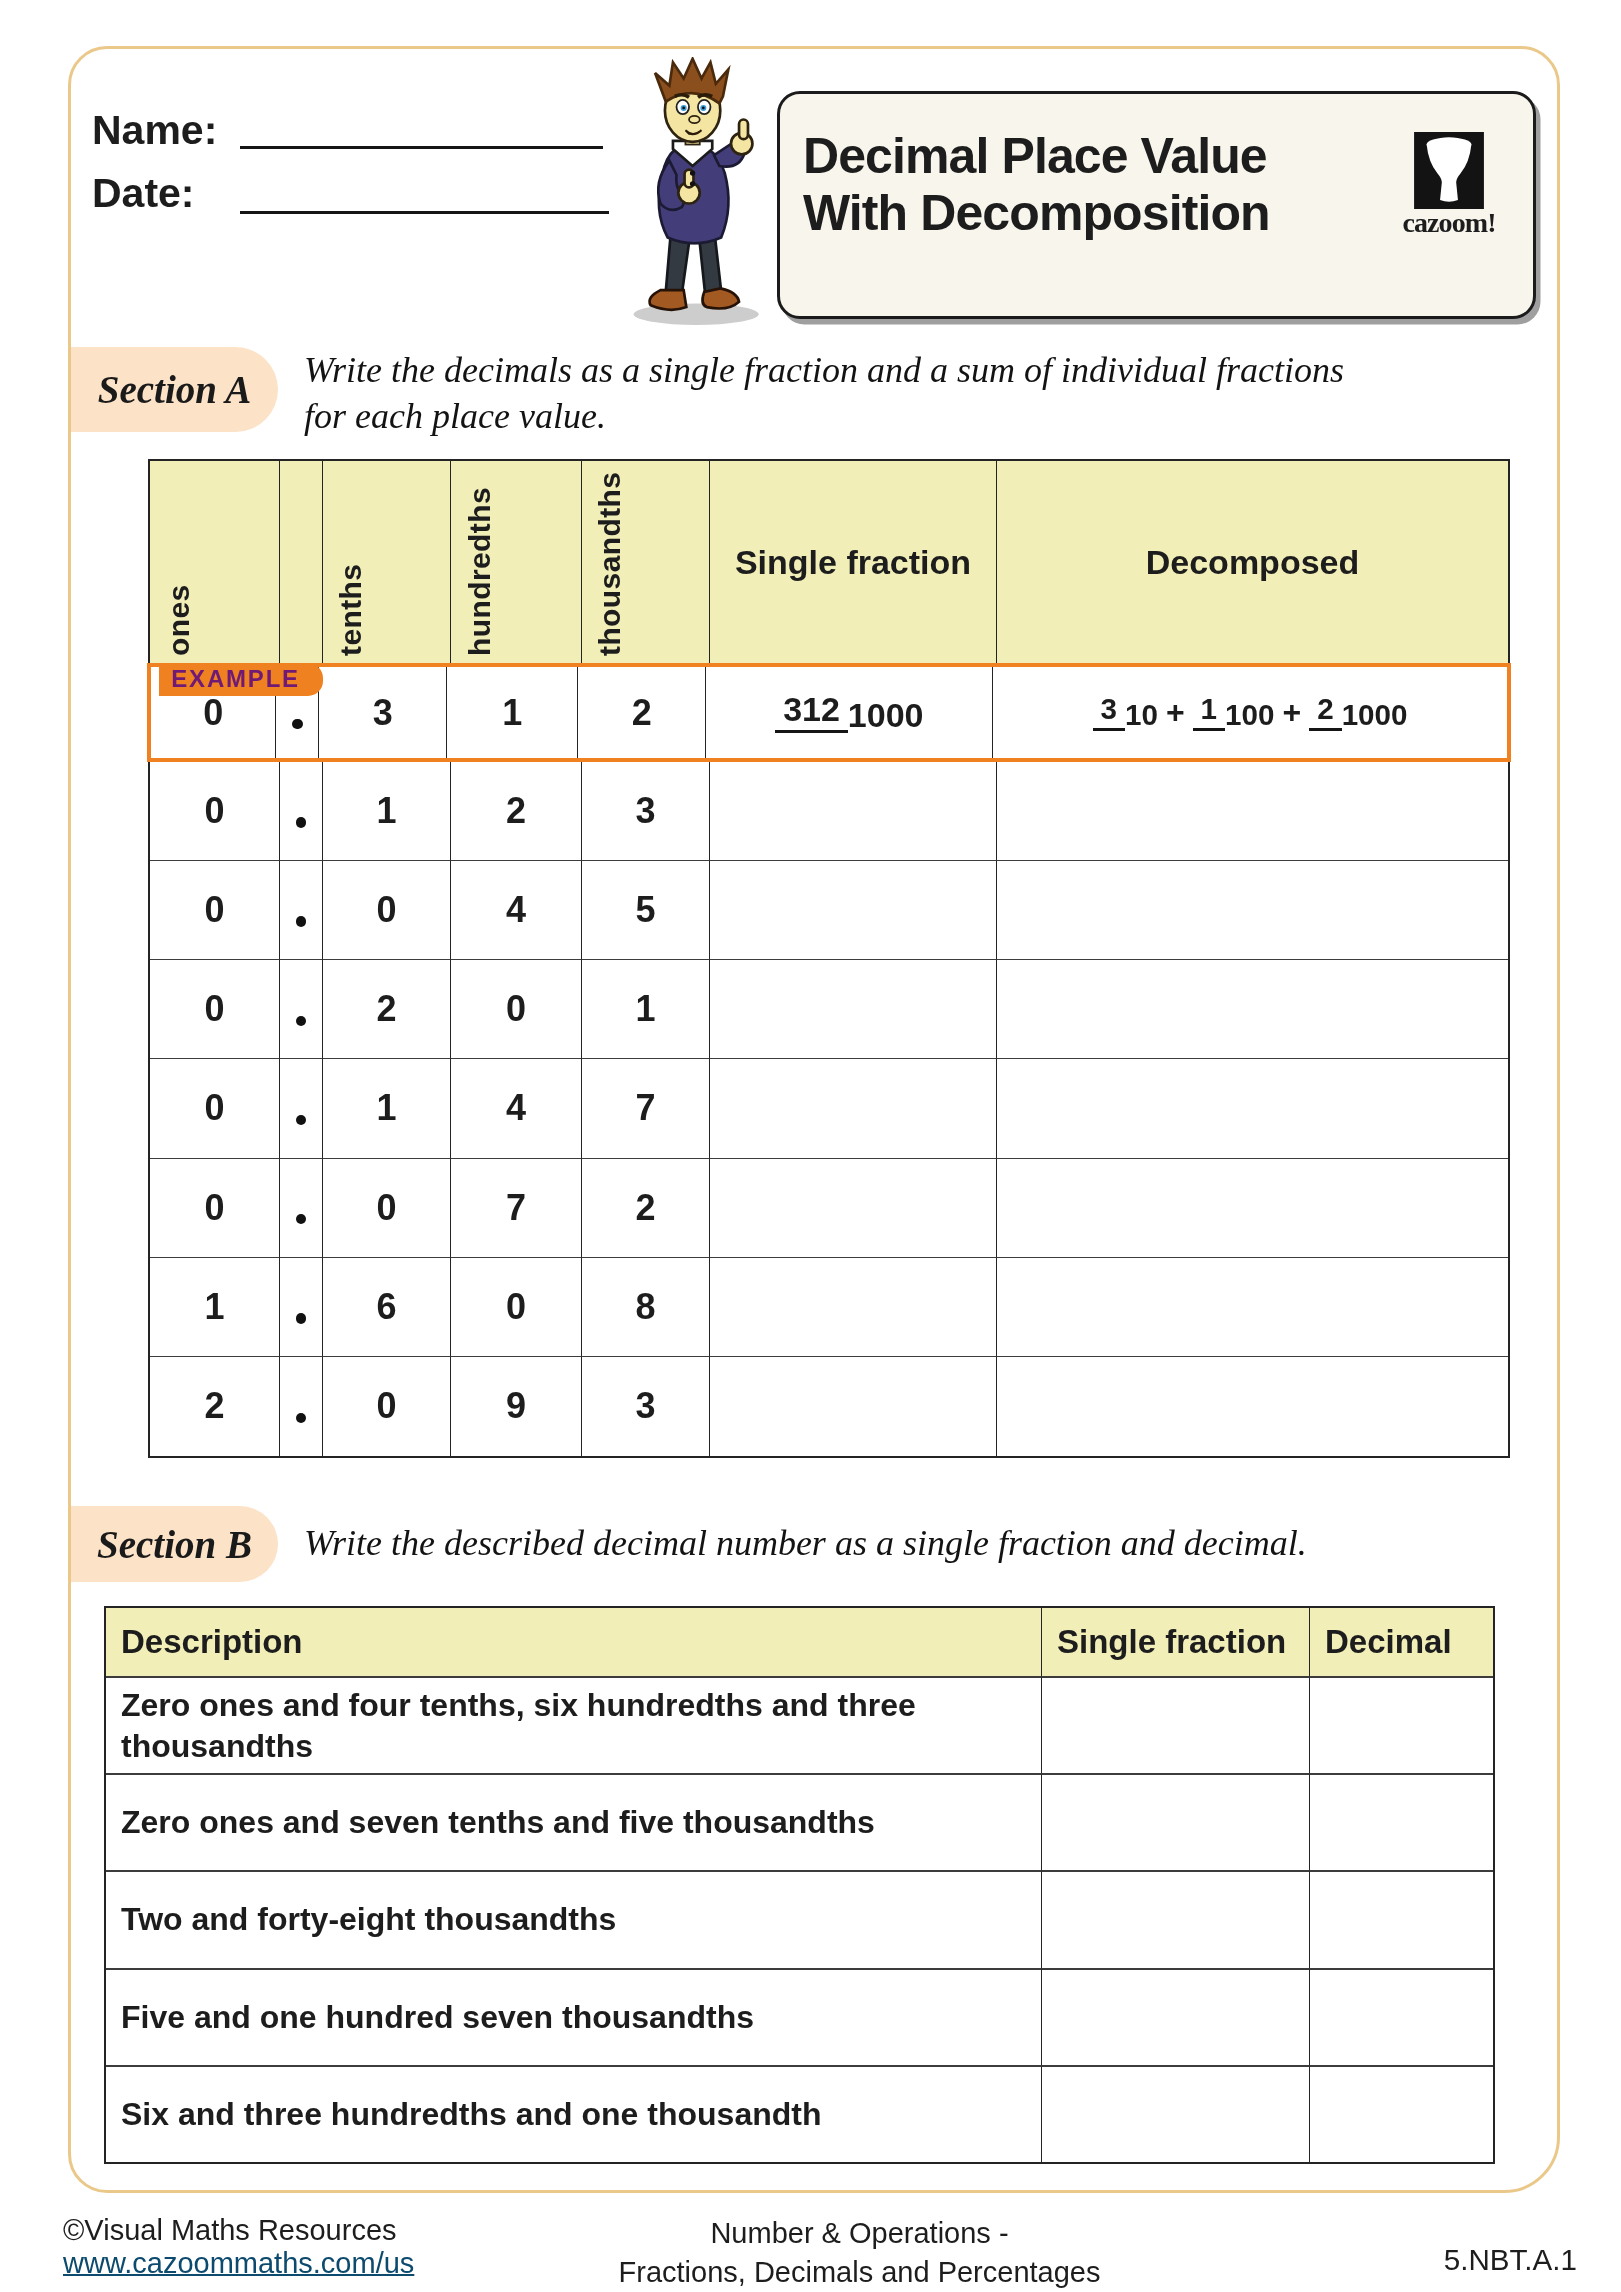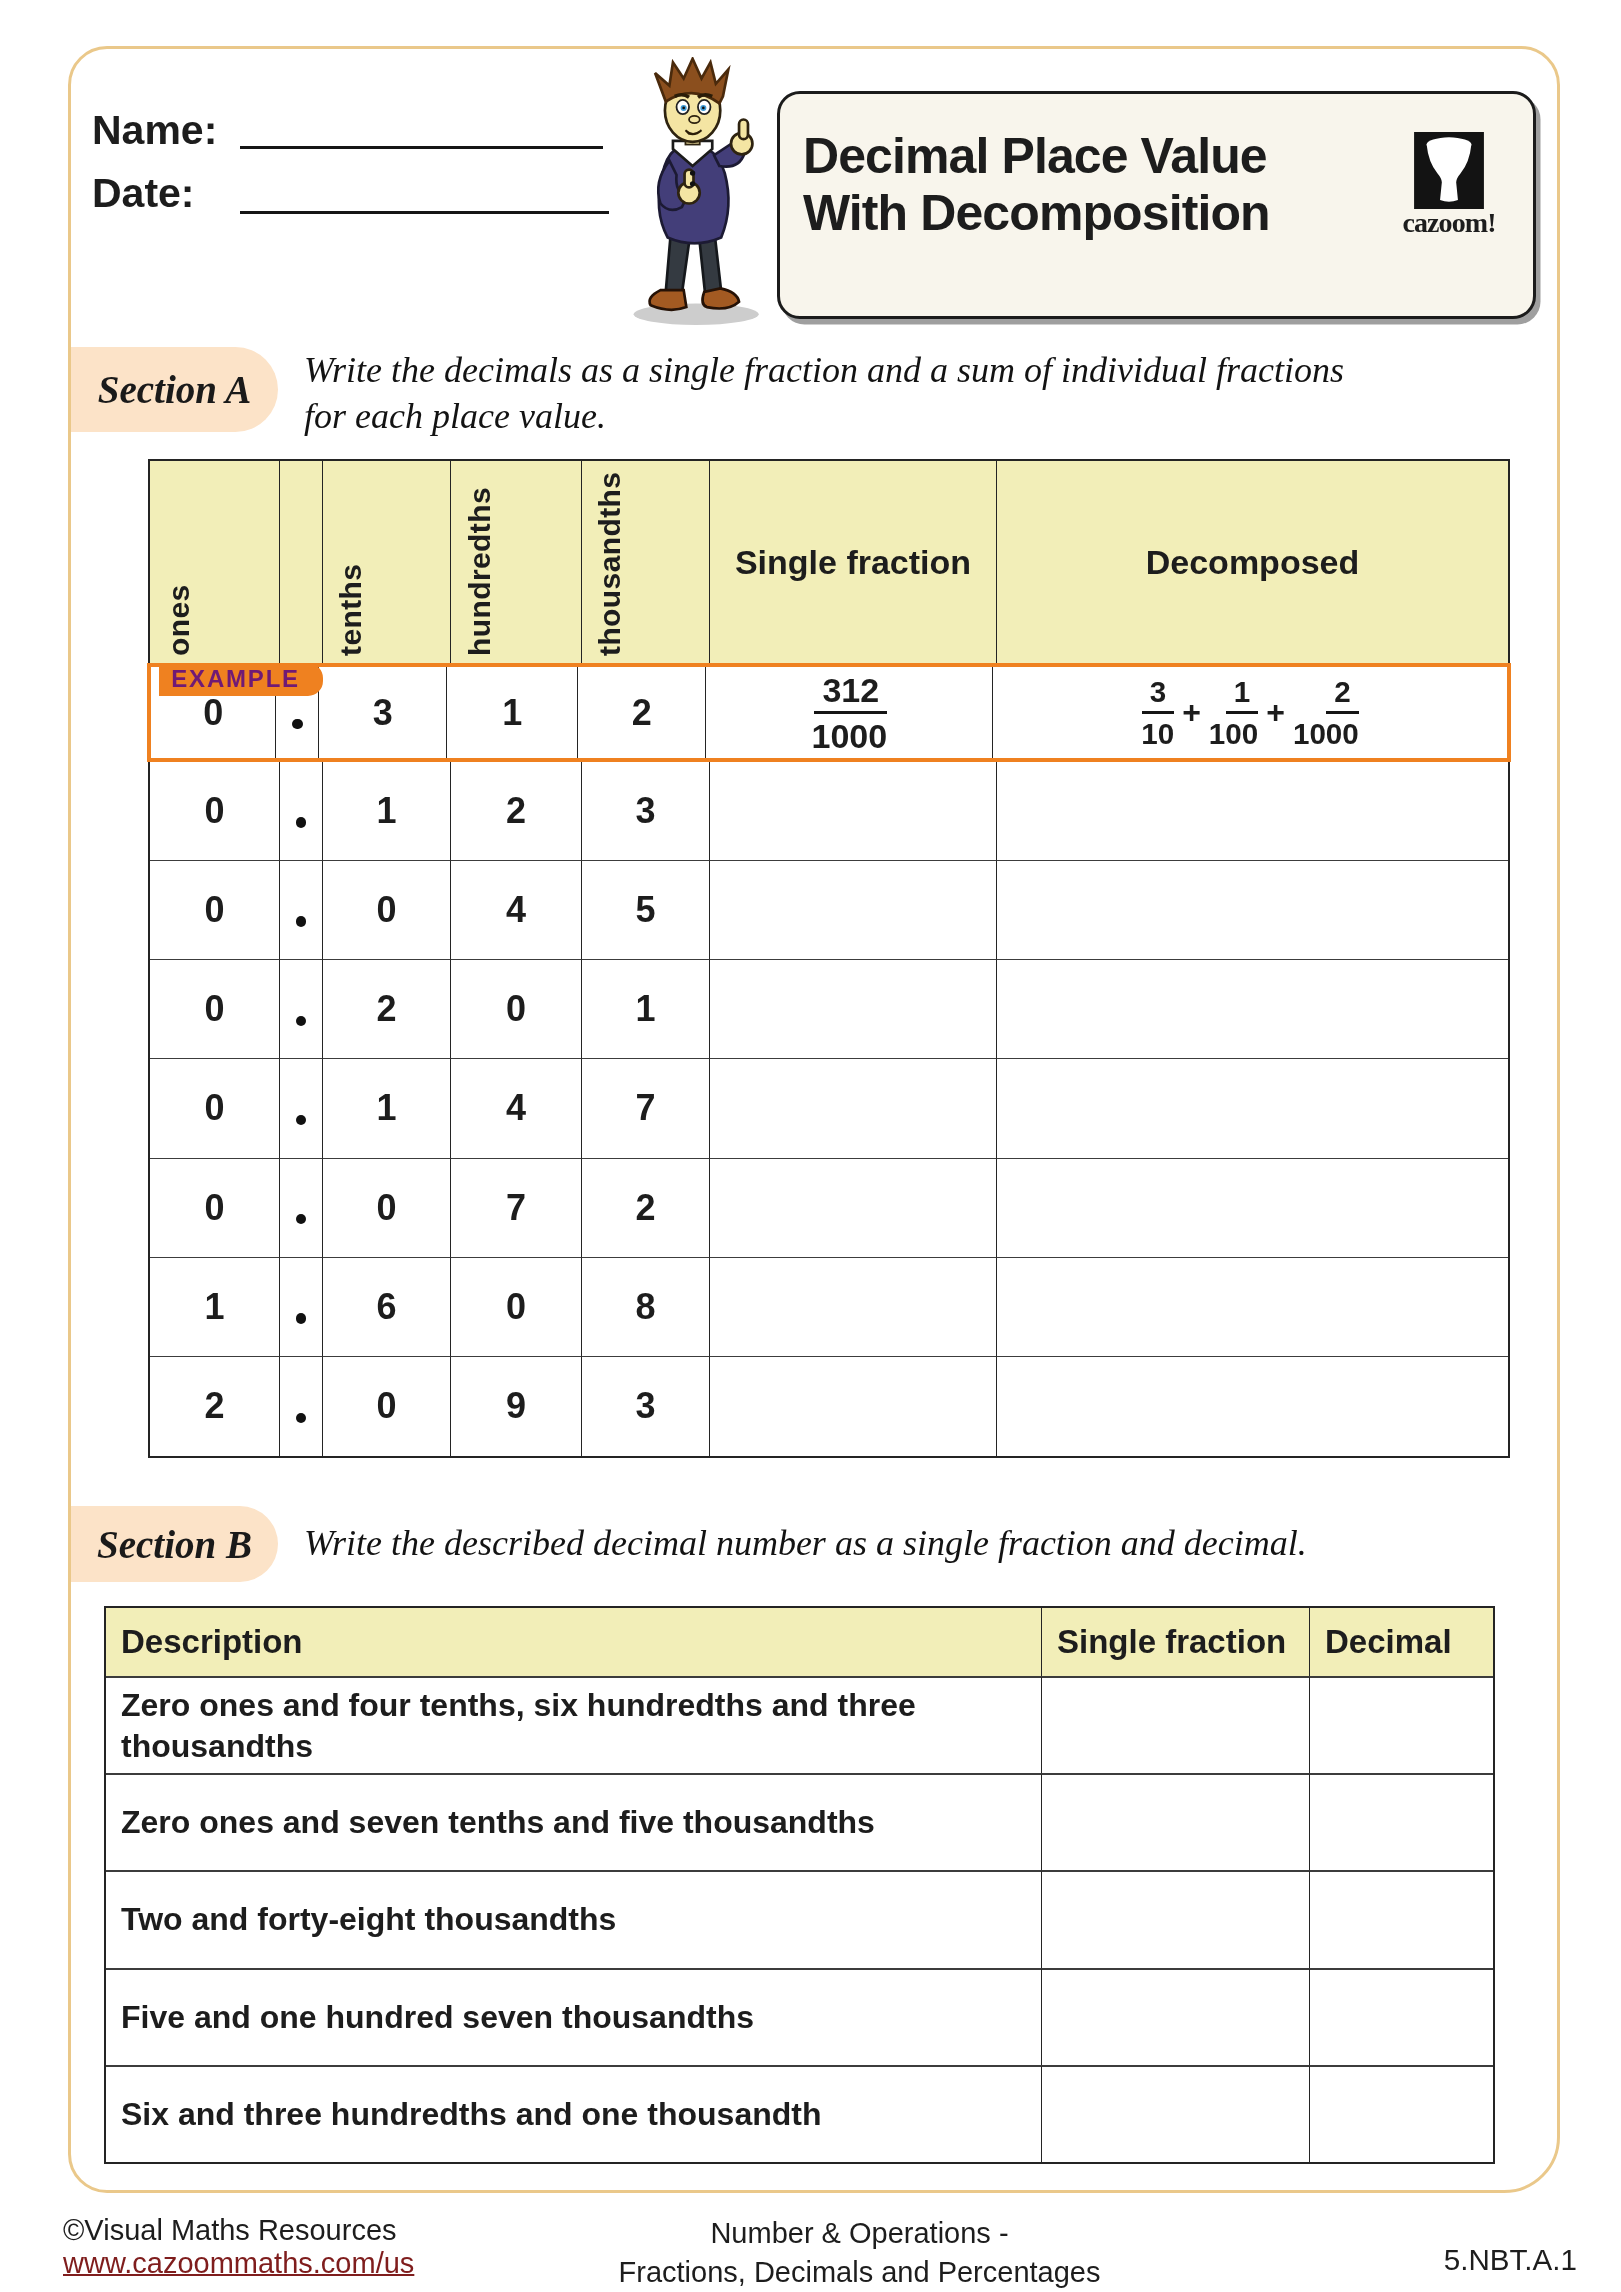--- a/index.html
+++ b/index.html
@@ -60,42 +60,42 @@
        border-radius:0 15px 15px 0;color:#701a75;font-weight:bold;font-size:24px;
        letter-spacing:1.8px;display:flex;align-items:center;padding:0 23px 0 12.5px;box-sizing:border-box;margin-left:12px;}
 
   .c{border-right:1.8px solid #242424;border-bottom:1.8px solid #3c3c3c;display:flex;
        align-items:center;justify-content:center;}
   .c.lastcol{border-right:none;}
   .c.lastrow{border-bottom:none;}
   .digit{font-size:36px;font-weight:bold;}
   .dot{width:10.7px;height:10.7px;border-radius:50%;background:#111;display:block;margin-top:23px;}
 
-  .frac{display:inline-flex;flex-direction:column;align-items:flex-end;font-weight:bold;line-height:1;}
+  .frac{display:inline-flex;flex-direction:row;align-items:center;font-weight:bold;line-height:1;}
   .frac .num{padding:0 8px 4.5px;border-bottom:3.6px solid #151515;}
   .frac .den{padding-top:4.5px;}
   .fracL{font-size:34px;}
   .fracS{font-size:29.6px;}
   .decomp{display:flex;align-items:center;justify-content:center;gap:8px;}
   .plus{font-size:32px;font-weight:bold;}
 
   
   .tableB{position:absolute;left:104px;top:1606px;width:1391px;height:558px;display:grid;
        grid-template-columns:936px 268px 1fr;grid-template-rows:68px repeat(5,1fr);
        border:2.7px solid #242424;box-sizing:border-box;background:#fff;}
   .hB{background:#f2eeb8;border-right:1.8px solid #242424;display:flex;align-items:center;
        padding-left:15px;font-size:33px;font-weight:bold;}
   .hB.lastcol{border-right:none;}
   .bc{border-right:1.8px solid #242424;border-top:2.7px solid #3c3c3c;display:flex;align-items:center;
        padding:0 30px 0 15px;font-size:32px;font-weight:bold;line-height:41px;}
   .bc.lastcol{border-right:none;}
 
   
   .foot-copy{position:absolute;left:63px;top:2214px;font-size:29px;}
-  .foot-url{position:absolute;left:63px;top:2247px;font-size:29px;color:#7f1d1d;
+  .foot-url{position:absolute;left:63px;top:2247px;font-size:29px;color:#0c4a6e;
        text-decoration:underline;text-decoration-thickness:1.8px;cursor:pointer;}
   .foot-topic{position:absolute;left:591px;top:2214px;width:537px;text-align:center;
        font-size:29px;line-height:39px;}
   .foot-std{position:absolute;right:45px;top:2239px;text-align:right;font-size:29.6px;line-height:42px;}
 </style>
 </head>
 <body>
 
 <div class="page-border"></div>
 

